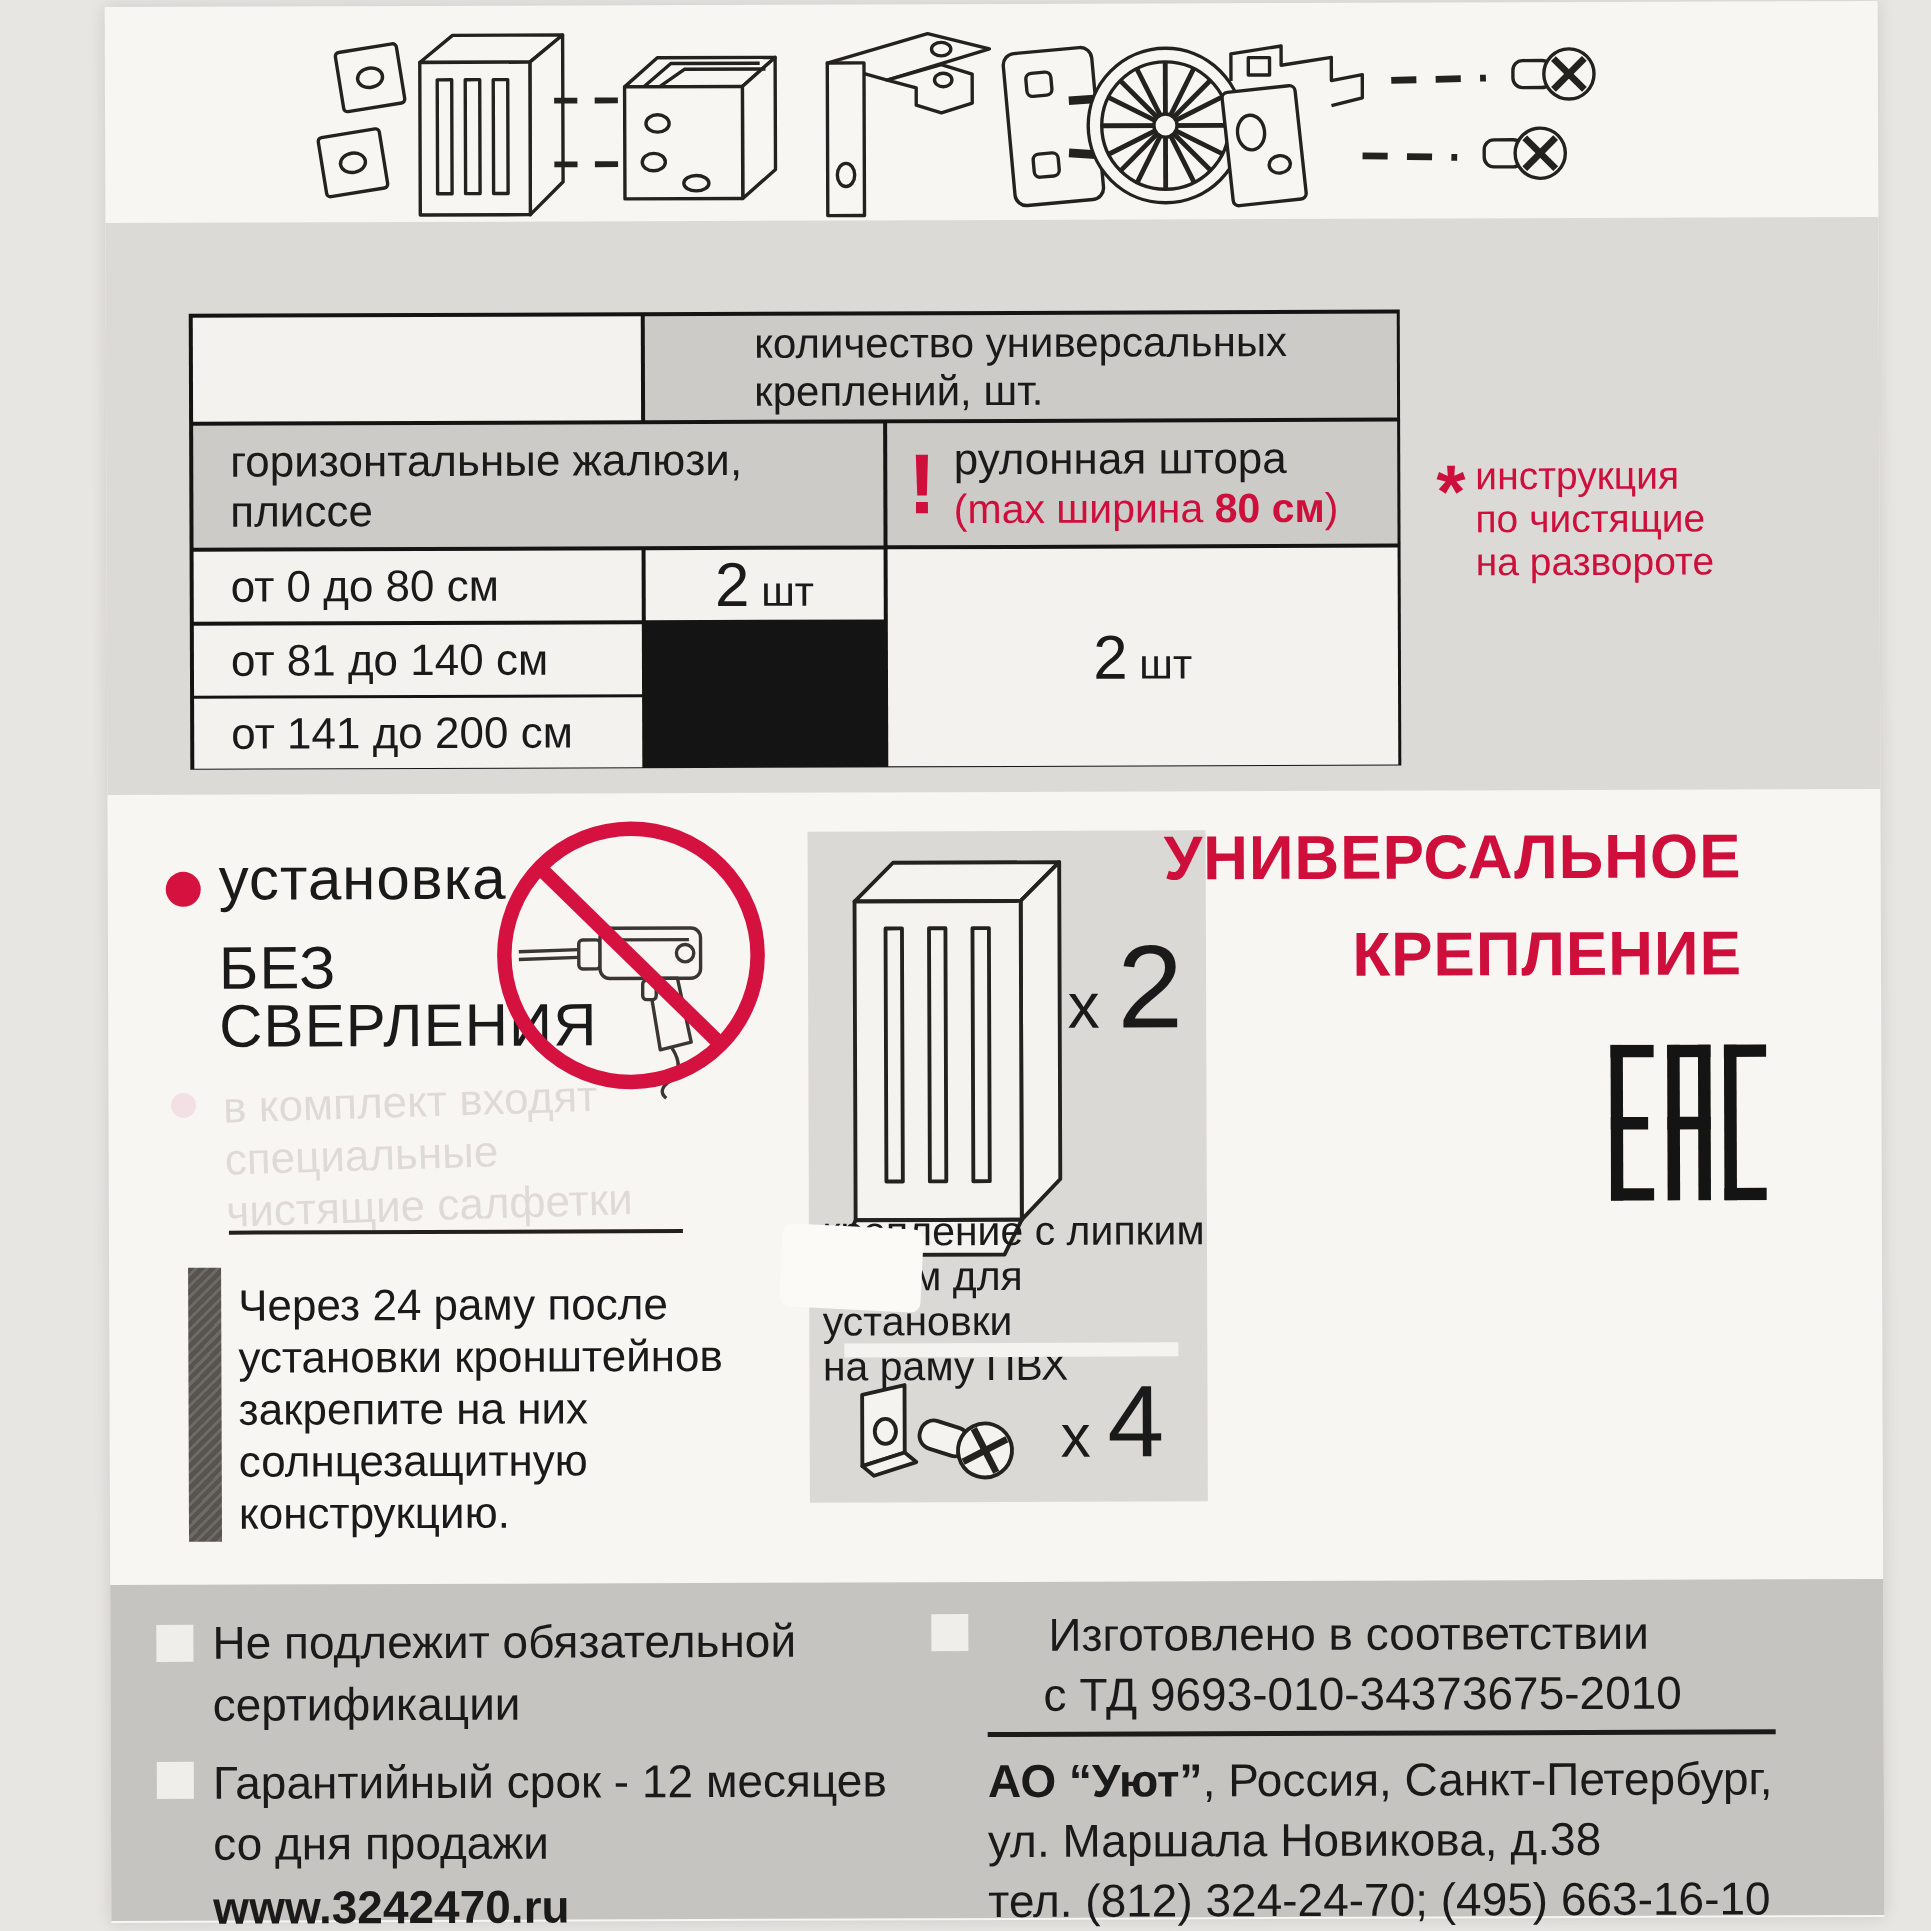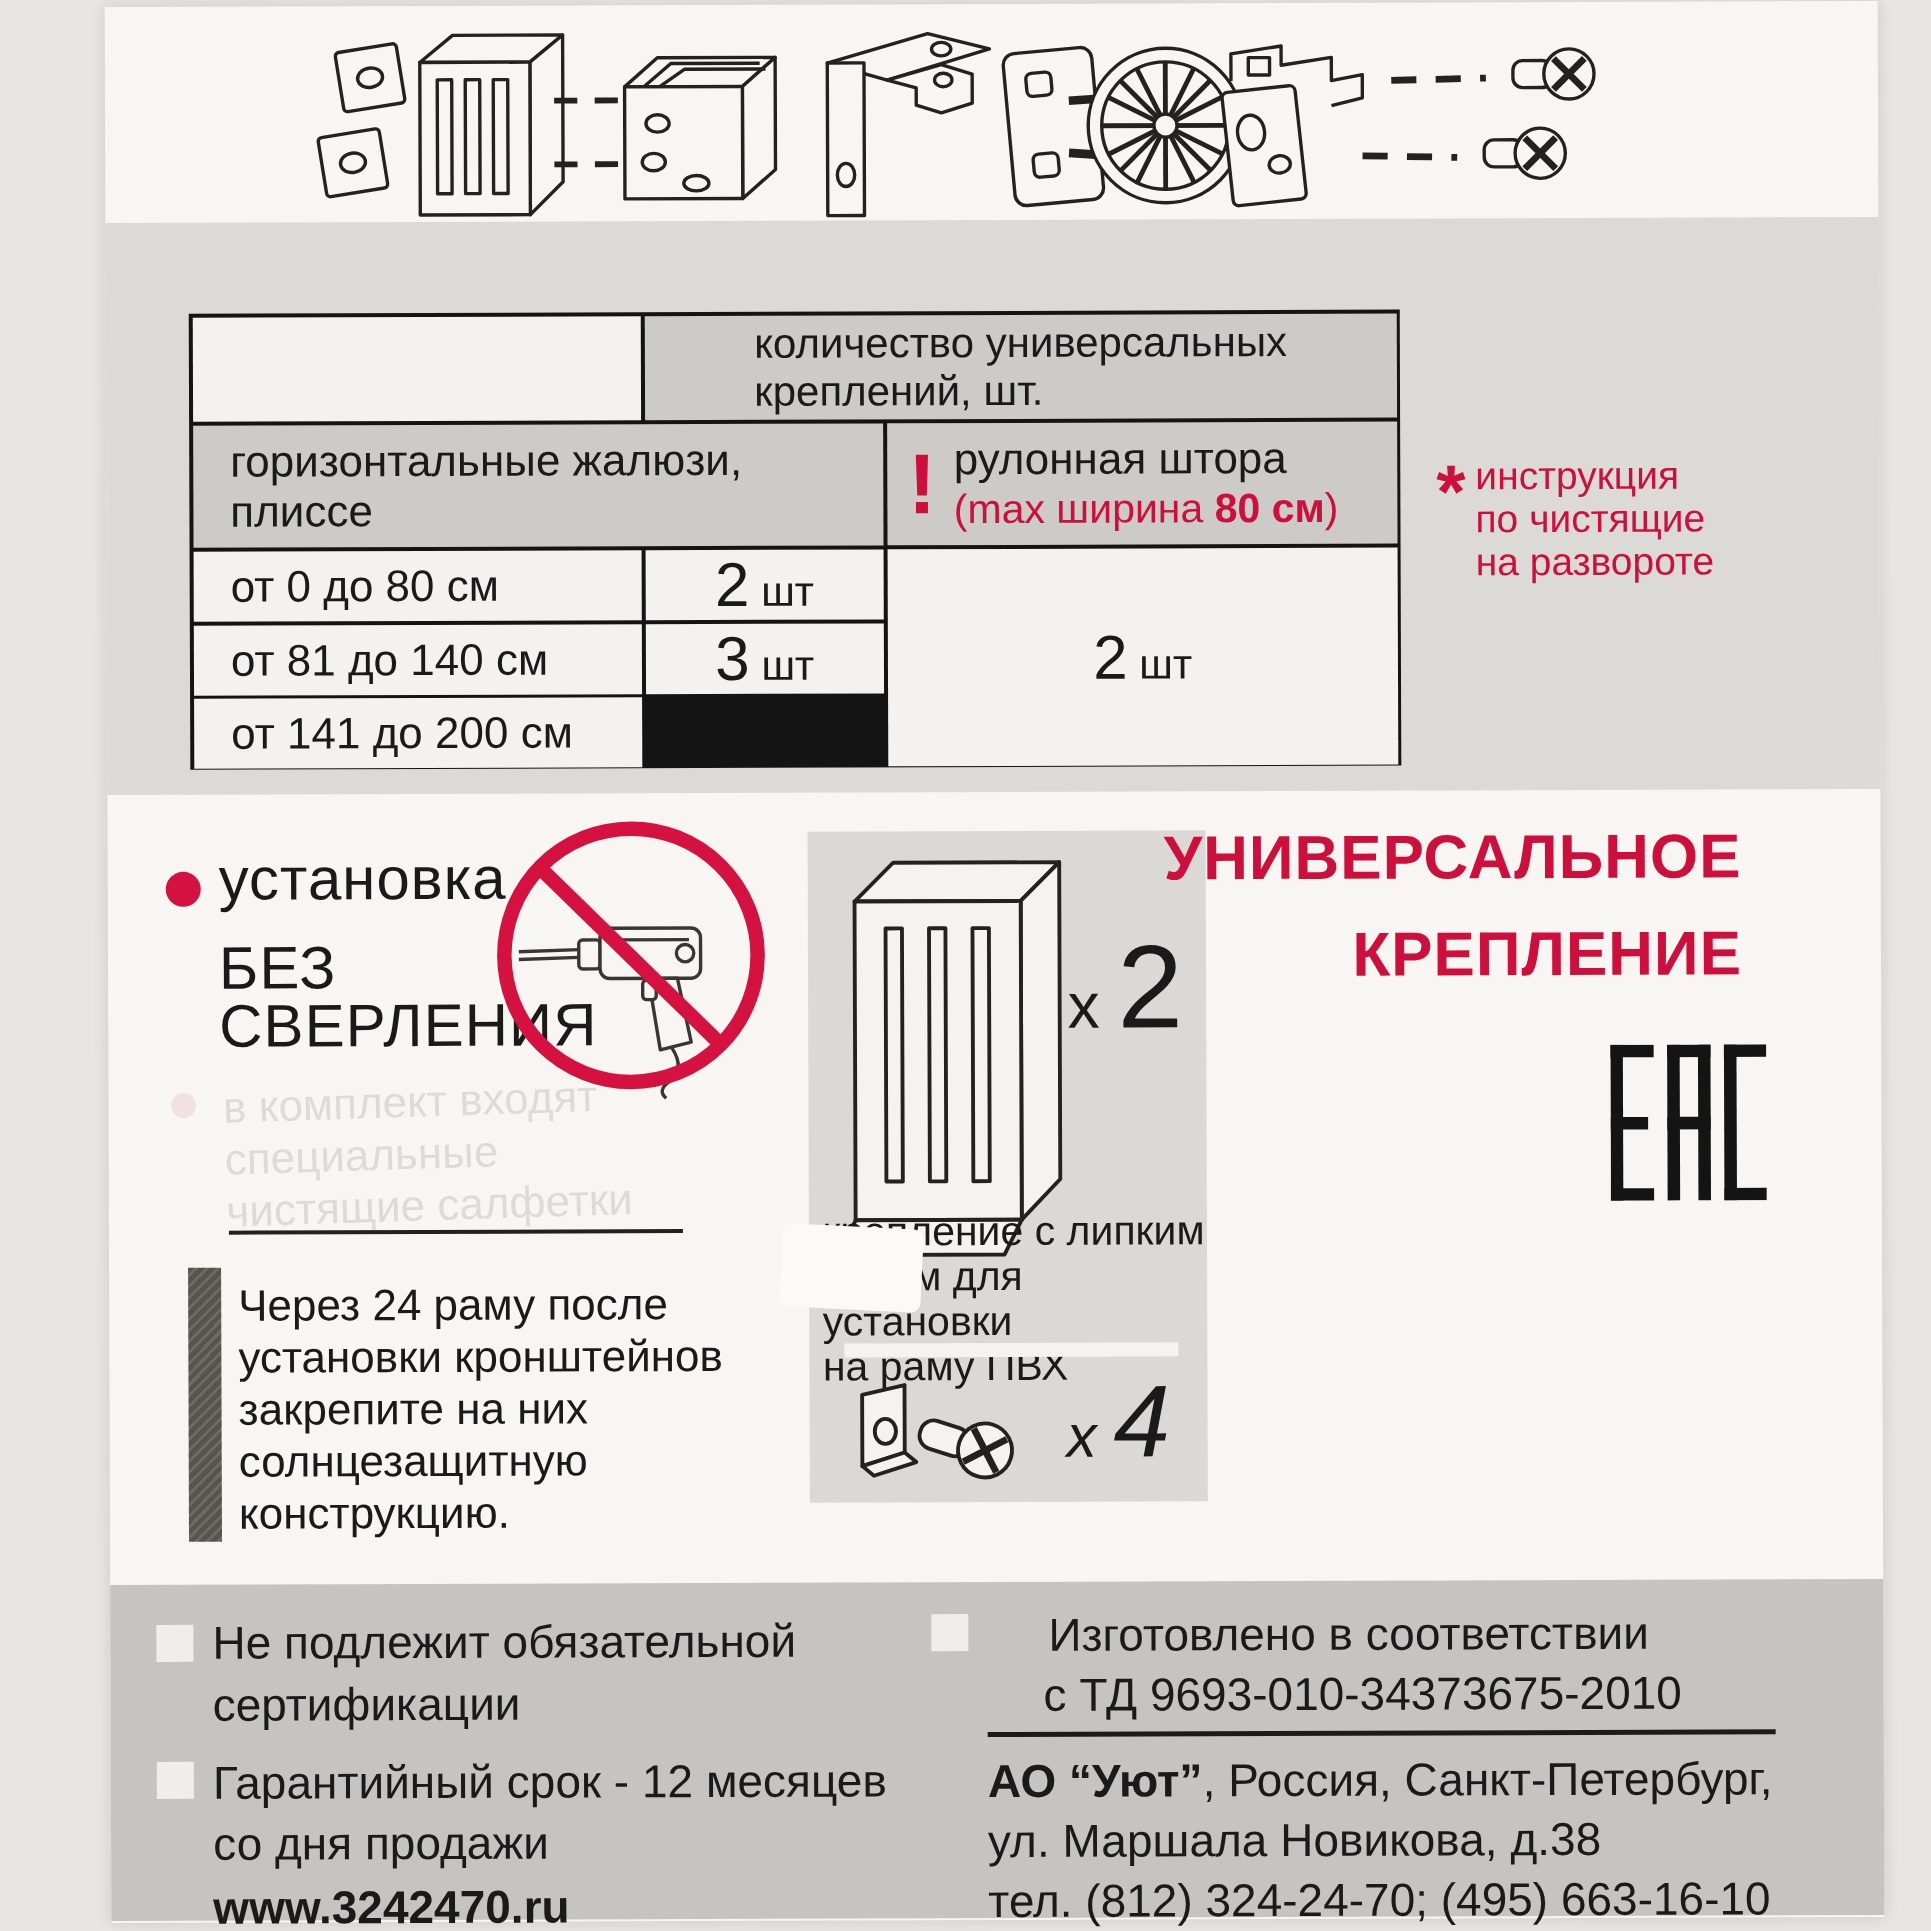--- a/index.html
+++ b/index.html
@@ -44,21 +44,21 @@
   .hr-thin{position:absolute;left:120px;top:1224px;width:454px;height:3.9px;background:#23201e;}
   
   .bar24{position:absolute;left:79px;top:1261px;width:33px;height:274px;background:repeating-linear-gradient(135deg,#57544f 0 4.8px,#6d6a65 4.8px 7.7px);}
   .p24{position:absolute;left:129px;top:1273px;width:502px;font-size:44px;line-height:52px;}
   .p24 b{font-weight:400;}
   
   .x2{position:absolute;right:23px;top:108px;font-size:64px;}
   .x2 b{font-size:118px;font-weight:400;line-height:97px;}
   .cap{position:absolute;left:13.5px;top:378px;font-size:41px;line-height:45px;}
   .strip{position:absolute;left:35px;top:512px;width:334px;height:13.5px;background:#f4f3f0;}
-  .x4{position:absolute;left:257px;top:548px;font-size:60px;font-style:italic;}
+  .x4{position:absolute;left:251px;top:548px;font-size:60px;}
   .x4 b{font-size:102px;font-weight:400;line-height:87px;}
   
   .brand{position:absolute;right:139px;top:823px;text-align:right;color:#ce0f3c;font-weight:700;font-size:62px;line-height:64px;letter-spacing:1px;}
   .brand .l2{margin-top:33px;}
   
   .sq{position:absolute;width:37px;height:37px;background:#efeeeb;}
   .ftxt{position:absolute;font-size:46px;line-height:52px;}
   .ftxt.bold{font-weight:700;}
   .hr-foot{position:absolute;left:877px;top:1728px;width:788px;height:4.8px;background:#1d1b19;}
   svg{display:block;}
@@ -188,23 +188,20 @@
       </div>
 
       <div class="cell c-range" style="grid-row:3">
           <span class="t-txt pad">от 0 до 80 см</span>
         </div>
       <div class="cell c-num" style="grid-row:3">
           <span class="qty"><b>2</b><span> шт</span></span>
         </div>
       <div class="cell c-range" style="grid-row:4">
           <span class="t-txt pad">от 81 до 140 см</span>
-        </div>
-      <div class="cell c-num" style="grid-row:4">
-          <span class="qty"><b>3</b><span> шт</span></span>
         </div>
       <div class="cell c-range" style="grid-row:5">
           <span class="t-txt pad">от 141 до 200 см</span>
         </div>
       <div class="cell c-rollerqty">
           <span class="qty"><b>2</b><span> шт</span></span>
         </div>
     </div>
 
     <div class="note" style="top:236px;left:1330px;">

